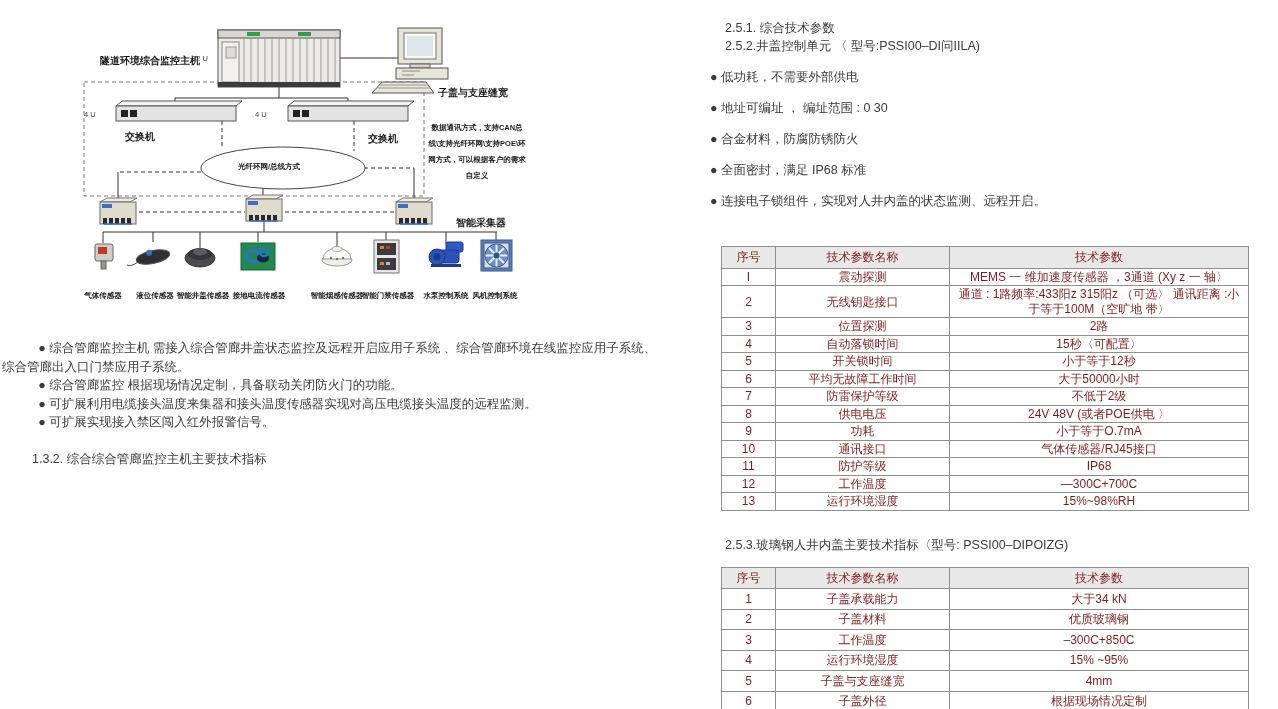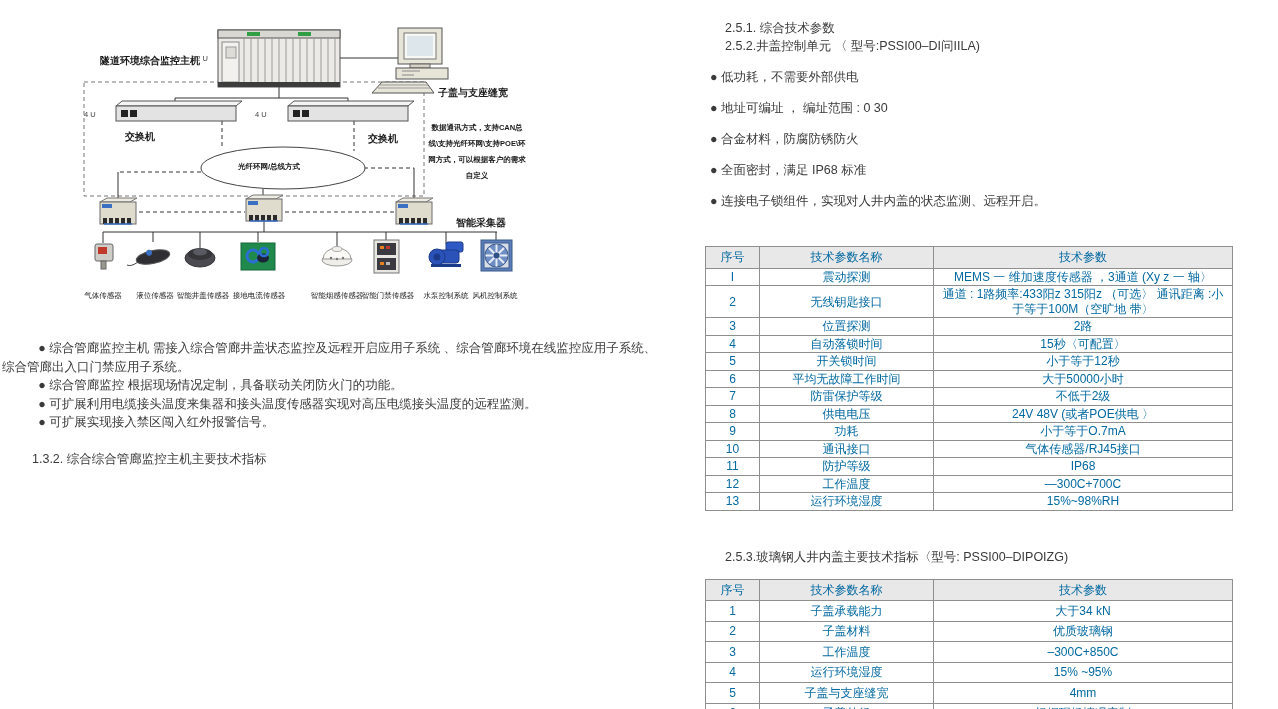--- a/index.html
+++ b/index.html
@@ -9,42 +9,42 @@
   
   .diagram{position:absolute;left:0;top:0;width:660px;height:330px}
   .diagram svg{position:absolute;left:0;top:0}
   .dlbl{position:absolute;font-size:10px;font-weight:bold;color:#1a1a1a;white-space:nowrap}
   .dlbl.plain{font-weight:normal;font-size:7.5px;color:#444}
   .note{position:absolute;left:428px;top:120px;width:98px;font-size:7.5px;line-height:16px;
         color:#1a1a1a;text-align:center;font-weight:bold}
   .ringlbl{position:absolute;left:238px;top:162px;width:92px;text-align:left;
            font-size:7.5px;font-weight:bold;color:#1a1a1a}
   .devlbl{position:absolute;top:291px;width:76px;text-align:center;font-size:7.5px;
-          font-weight:normal;color:#1a1a1a}
+          font-weight:bold;color:#1a1a1a}
 
   
   .left-text{position:absolute;left:2px;top:336px;width:656px;font-size:12.5px;
              line-height:18.5px;color:#3a3a3a}
   .lt-title{margin:0 0 0 30px;font-weight:normal}
   .lt-title.second{margin-top:18px}
   .lbullets{margin:3px 0 10px 0}
   .lbullet{margin:0;text-indent:2.9em}
   .lbullet::before{content:"● "}
 
   
   .right-col{position:absolute;left:700px;top:14px;width:578px;font-size:12.5px;color:#3a3a3a}
   .r-title{margin:0 0 0 25px;line-height:18px}
   .r-title.first{margin-top:5px}
   .r-bullets{margin:5px 0 0 10px}
   .r-bullet{line-height:18.6px}
   .r-bullet::before{content:"● "}
-  .r-title.s253{margin-top:37px}
-
-  table{border-collapse:collapse;width:528px;margin-left:5px;font-size:12px;
-        color:#0369a1;table-layout:fixed}
+  .r-title.s253{margin-top:25px}
+
+  table{border-collapse:collapse;width:528px;margin-left:21px;font-size:12px;
+        color:#7f1d1d;table-layout:fixed}
   #table1{margin-top:36px}
   #table2{margin-top:13px}
   th,td{border:1px solid #8f8f8f;text-align:center;padding:1px 4px;line-height:14.5px;
         overflow:hidden}
   th{background:#e8e8e8;font-weight:normal;padding:3px 4px}
   #table2 td{padding:2.5px 4px}
 </style>
 </head>
 <body>
 

